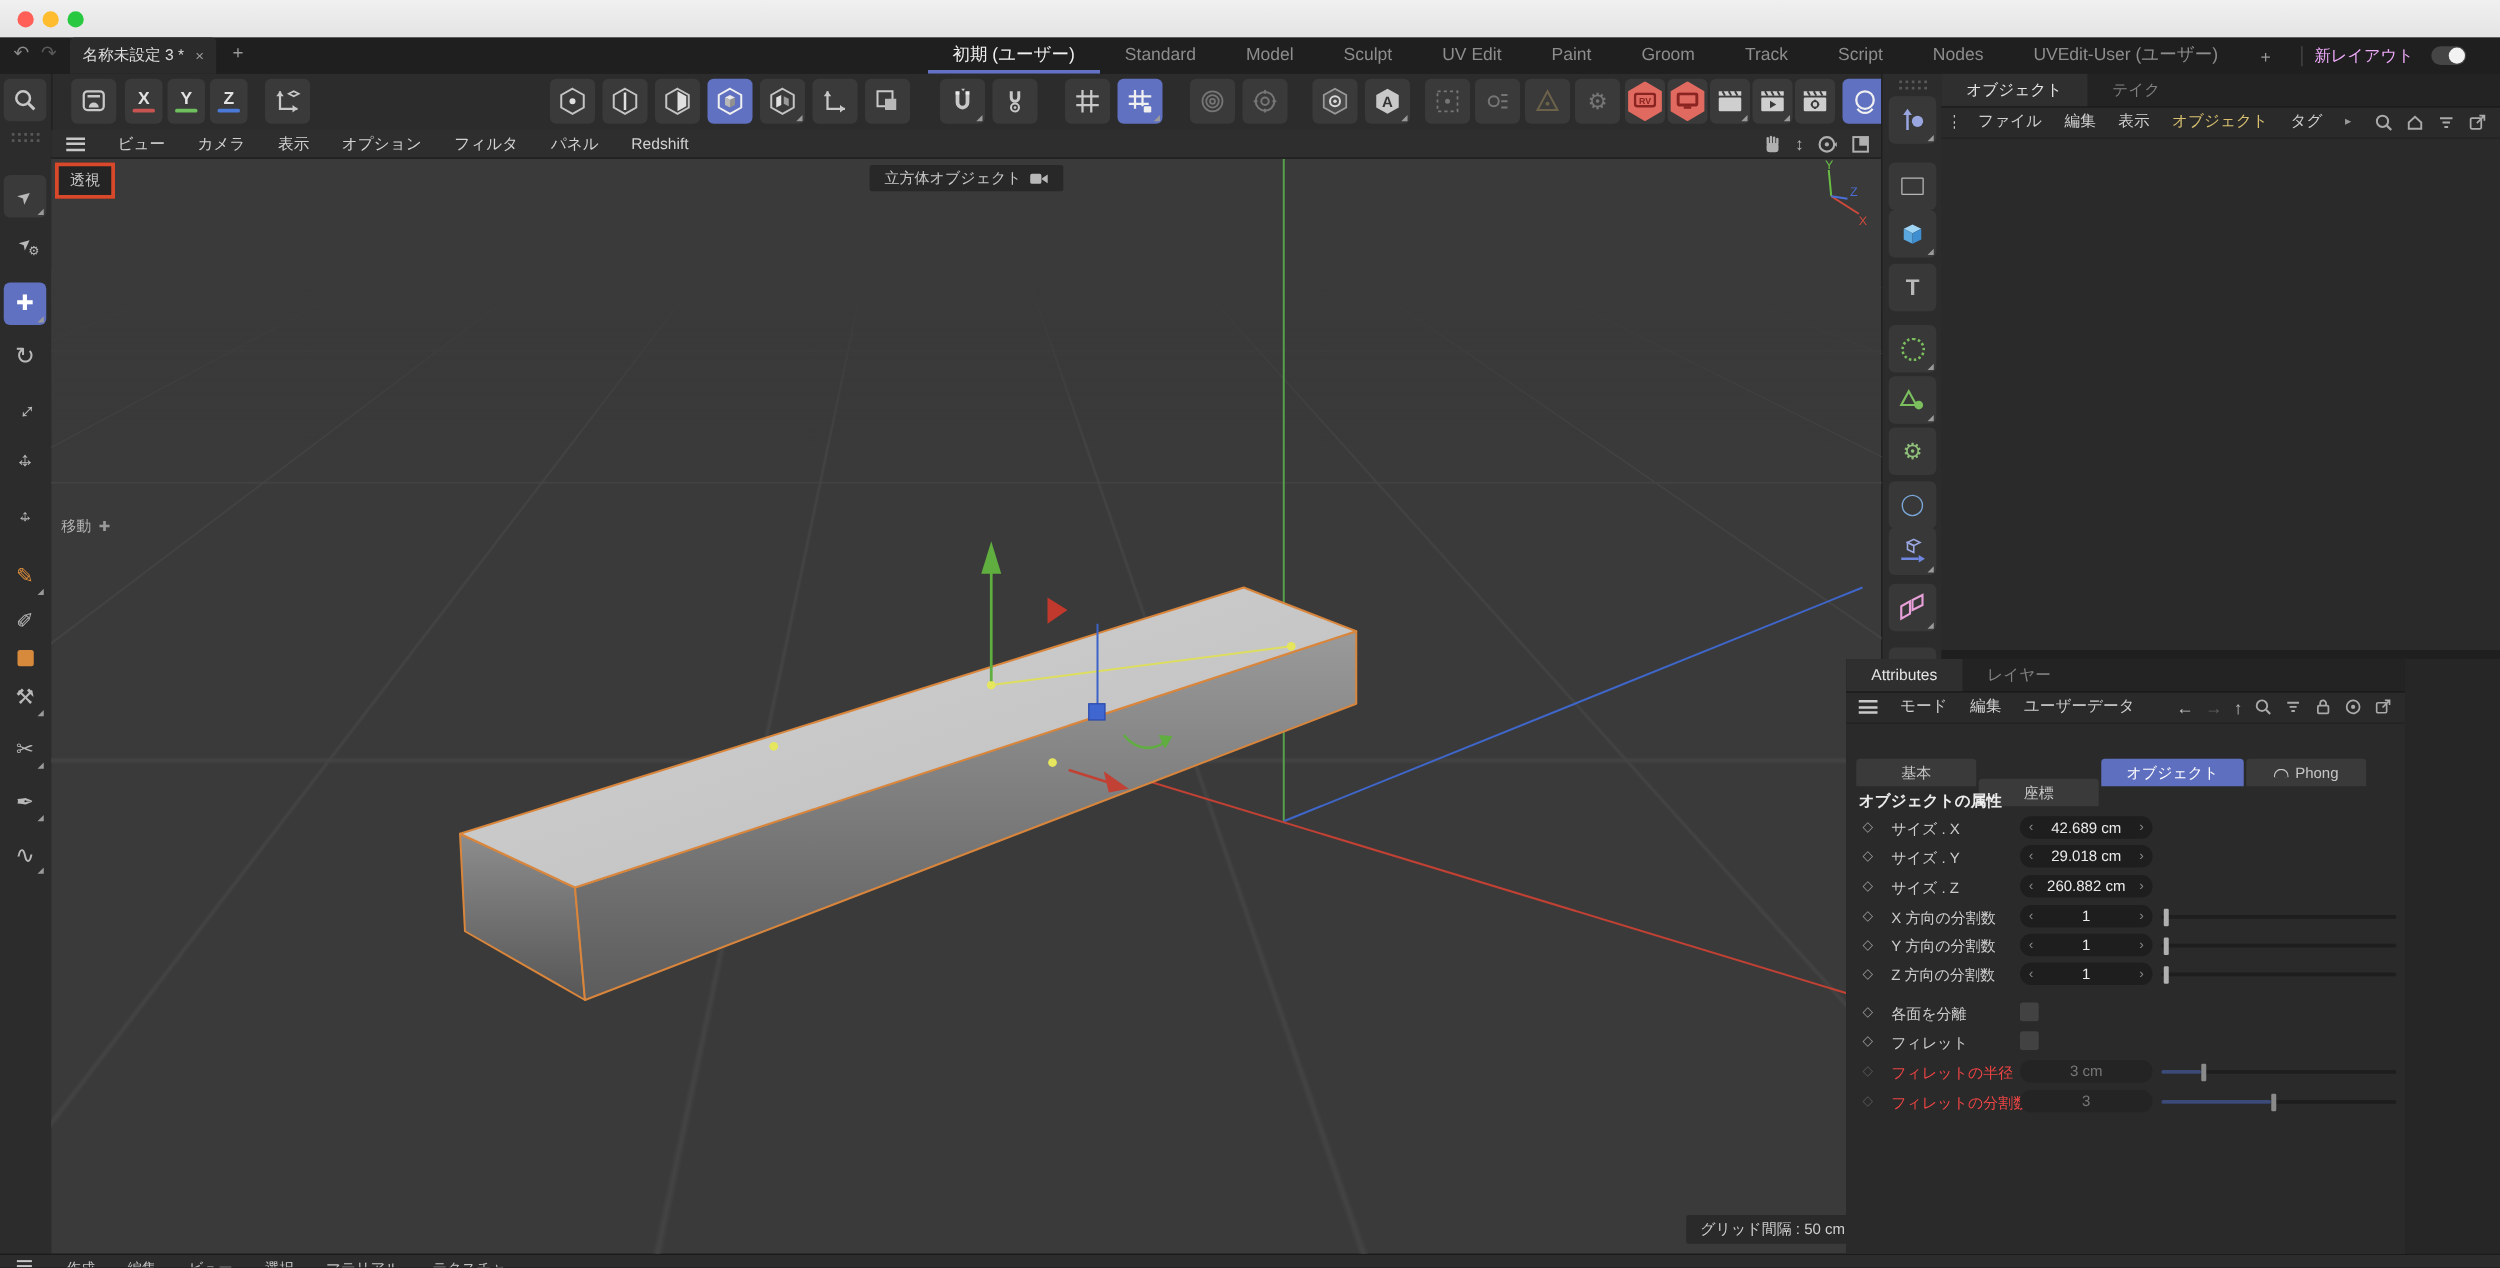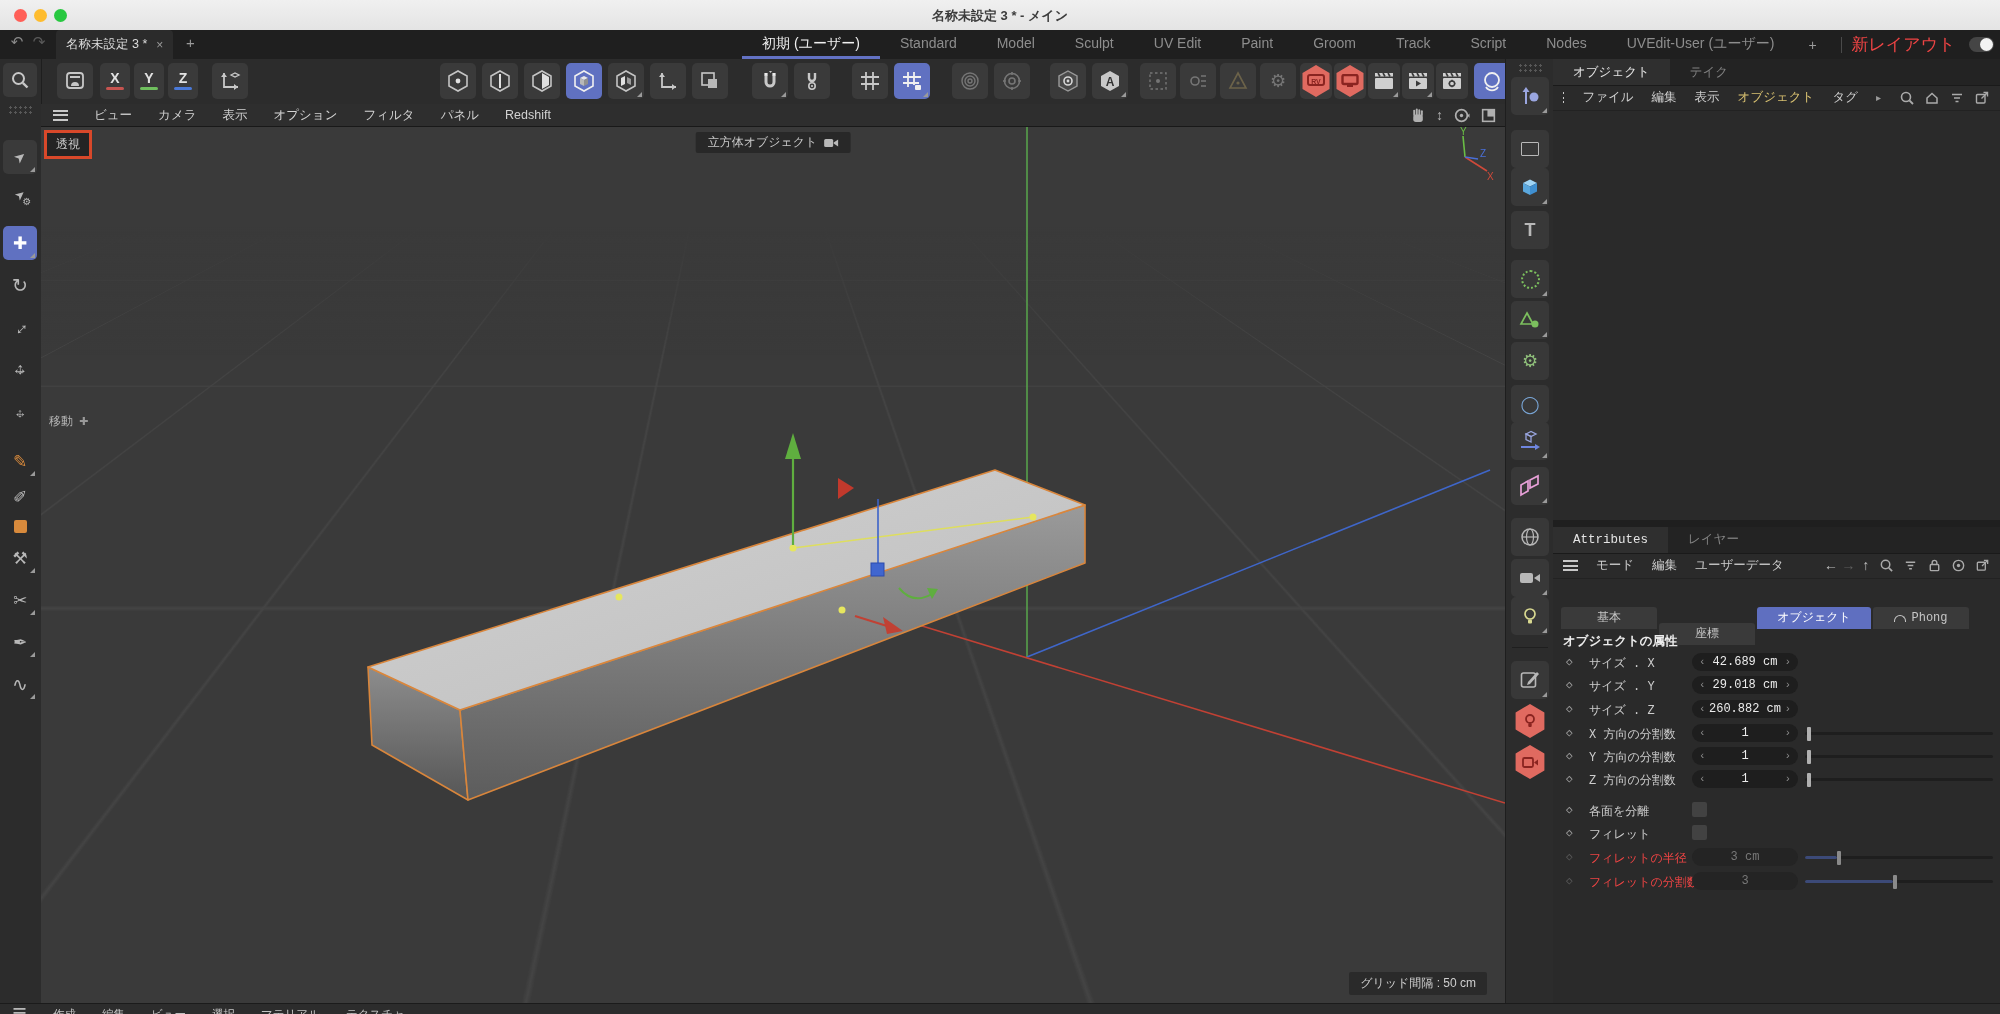--- a/index.html
+++ b/index.html
@@ -22,21 +22,21 @@
   #doctab{position:absolute;left:56px;top:0;height:29px;background:#2b2b2b;
           display:flex;align-items:center;padding:0 10px;gap:9px;border-radius:4px 4px 0 0;}
   #doctab .lbl{font-size:12.5px;color:#dcdcdc;}
   #doctab .x{font-size:12px;color:#9a9a9a;}
   #addtab{position:absolute;left:186px;top:4px;font-size:15px;color:#9a9a9a;}
   #layouts{position:absolute;left:742px;top:0;right:6px;height:29px;display:flex;align-items:center;gap:0;}
   .laytab{padding:0 20px;height:29px;line-height:27px;font-size:14px;color:#8d8d8d;white-space:nowrap;}
   .laytab.active{color:#f0f0f0;box-shadow:inset 0 -3px 0 #6372c4;}
   #layouts .addlay{padding:0 14px;color:#9a9a9a;font-size:14px;}
   #layouts .vsep{width:1px;height:16px;background:#4a4a4a;margin:0 10px;}
-  #newlayout{font-size:17px;color:#ef4444;white-space:nowrap;}
+  #newlayout{font-size:13px;color:#f0abfc;white-space:nowrap;}
   #laytoggle{margin-left:14px;width:28px;height:15px;border-radius:8px;background:#454545;position:relative;}
   #laytoggle .knob{position:absolute;right:1px;top:1px;width:13px;height:13px;border-radius:50%;background:#f2f2f2;}
 
   
   #toolbar{position:absolute;left:41px;top:59px;width:1464px;height:45px;background:#2c2c2c;
            border-bottom:1px solid #1d1d1d;}
   .tbtn{position:absolute;top:4px;width:36px;height:36px;border-radius:5px;background:#3a3a3a;
         display:flex;align-items:center;justify-content:center;}
   .tbtn.sel{background:#6071c1;}
   .tbtn.dim svg, .tbtn.dim span{opacity:.42;}
@@ -89,21 +89,21 @@
 
   
   #palette{position:absolute;left:1505px;top:59px;width:48px;height:944px;background:#2c2c2c;
            border-left:1px solid #1e1e1e;border-right:1px solid #1e1e1e;}
   .pbtn{position:absolute;left:5px;width:38px;height:38px;border-radius:5px;background:#383838;
         display:flex;align-items:center;justify-content:center;font-size:17px;color:#b8b8b8;}
   .psep{position:absolute;left:6px;width:36px;height:1px;background:#1f1f1f;}
 
   
   #ompanel{position:absolute;left:1553px;top:59px;width:447px;height:461px;background:#2a2a2a;}
-  #atpanel{position:absolute;left:1553px;top:527px;width:447px;height:476px;background:#2a2a2a;font-family:Liberation Mono, monospace;}
+  #atpanel{position:absolute;left:1477px;top:527px;width:447px;height:476px;background:#2a2a2a;}
   #splitter{position:absolute;left:1553px;top:520px;width:447px;height:7px;background:#1f1f1f;}
   .ptabs{position:absolute;left:0;top:0;right:0;height:26px;background:#232323;border-bottom:1px solid #1a1a1a;display:flex;}
   .ptab{padding:0 20px;line-height:26px;font-size:12.5px;color:#808080;}
   .ptab.active{background:#2f2f2f;color:#e4e4e4;}
   .pmenu{position:absolute;left:0;top:26px;right:0;height:26px;display:flex;align-items:center;gap:18px;
          padding:0 10px;box-sizing:border-box;border-bottom:1px solid #222;}
   .pmenu .mitem{font-size:12.5px;color:#cfcfcf;white-space:nowrap;}
   .pmenu .right{margin-left:auto;display:flex;gap:9px;align-items:center;}
   .mitem.hl{color:#d8c070;}
   .dimtxt{color:#5f5f5f !important;}
@@ -156,21 +156,20 @@
 </style>
 </head>
 <body>
 
 <div id="app">
 
   <div id="titlebar">
     <span class="tl" style="left:14px;background:#ff5f57;"></span>
     <span class="tl" style="left:34px;background:#febc2e;"></span>
     <span class="tl" style="left:54px;background:#28c840;"></span>
-    <div class="title">名称未設定 3 * - メイン</div>
   </div>
 
   <div id="tabbar">
     <span class="histbtn" style="left:6px;">↶</span>
     <span class="histbtn" style="left:28px;opacity:.55;">↷</span>
     <div id="doctab">
       <span class="lbl">名称未設定 3 *</span>
       <span class="x">×</span>
     </div>
     <span id="addtab">+</span>

